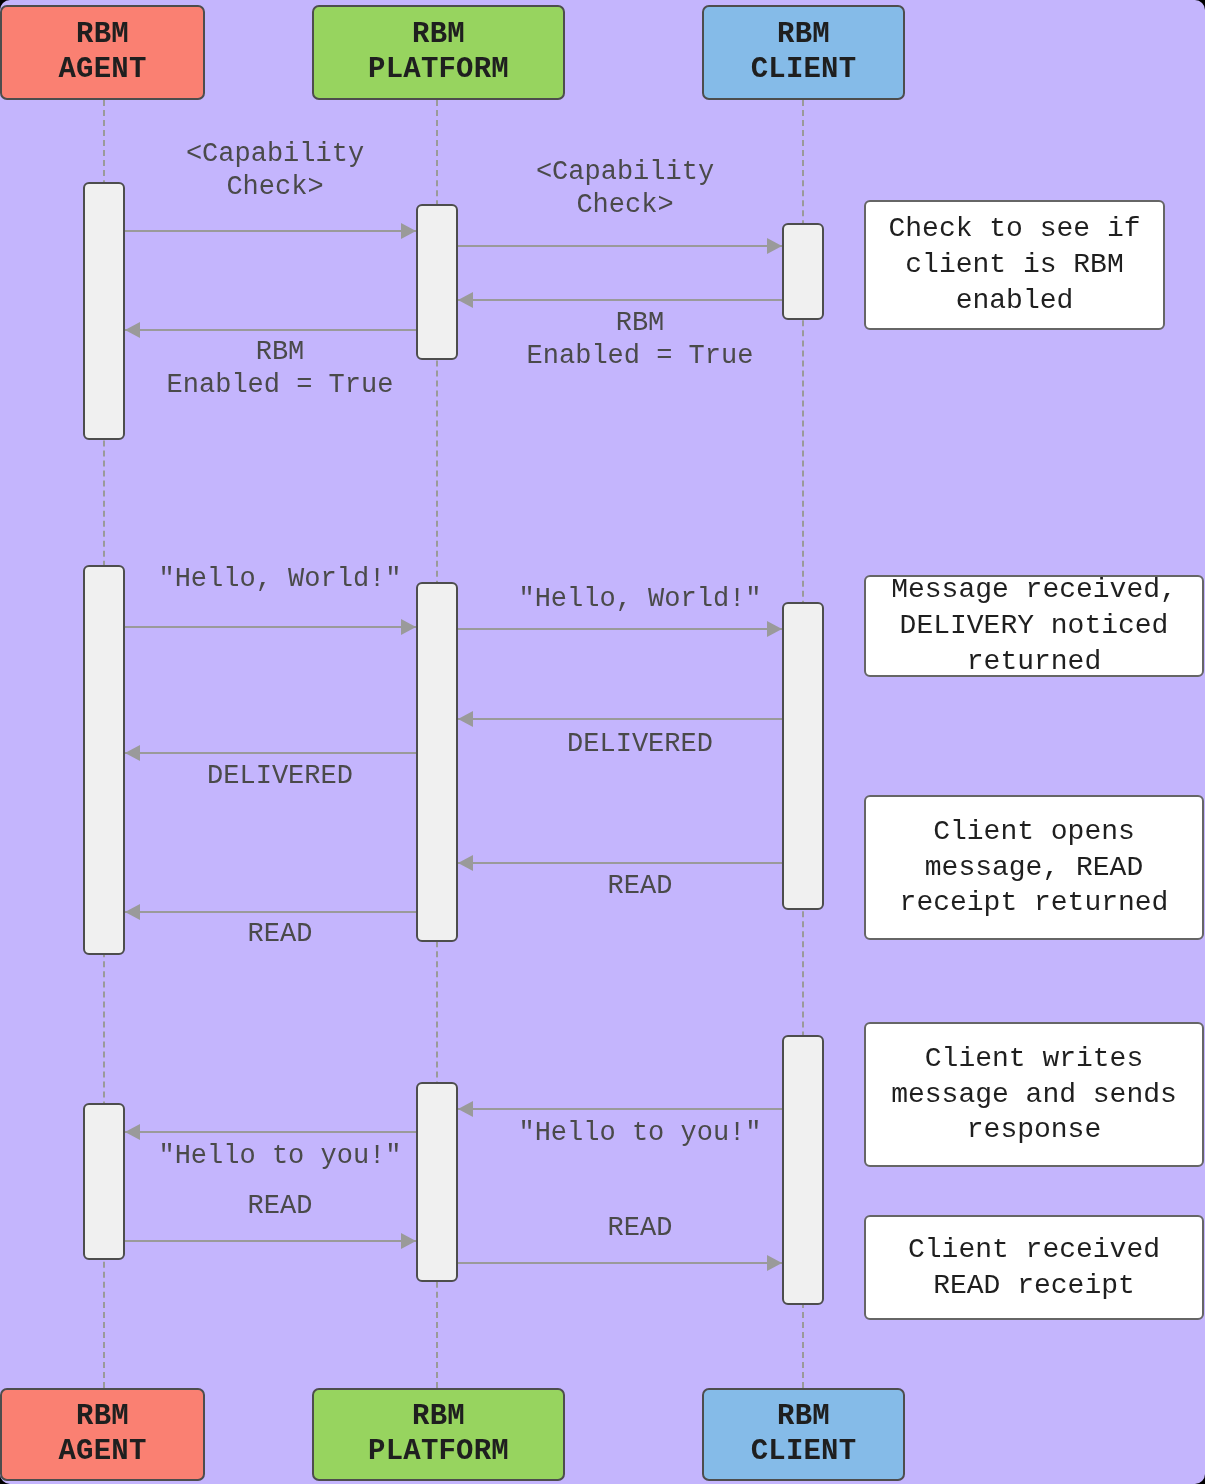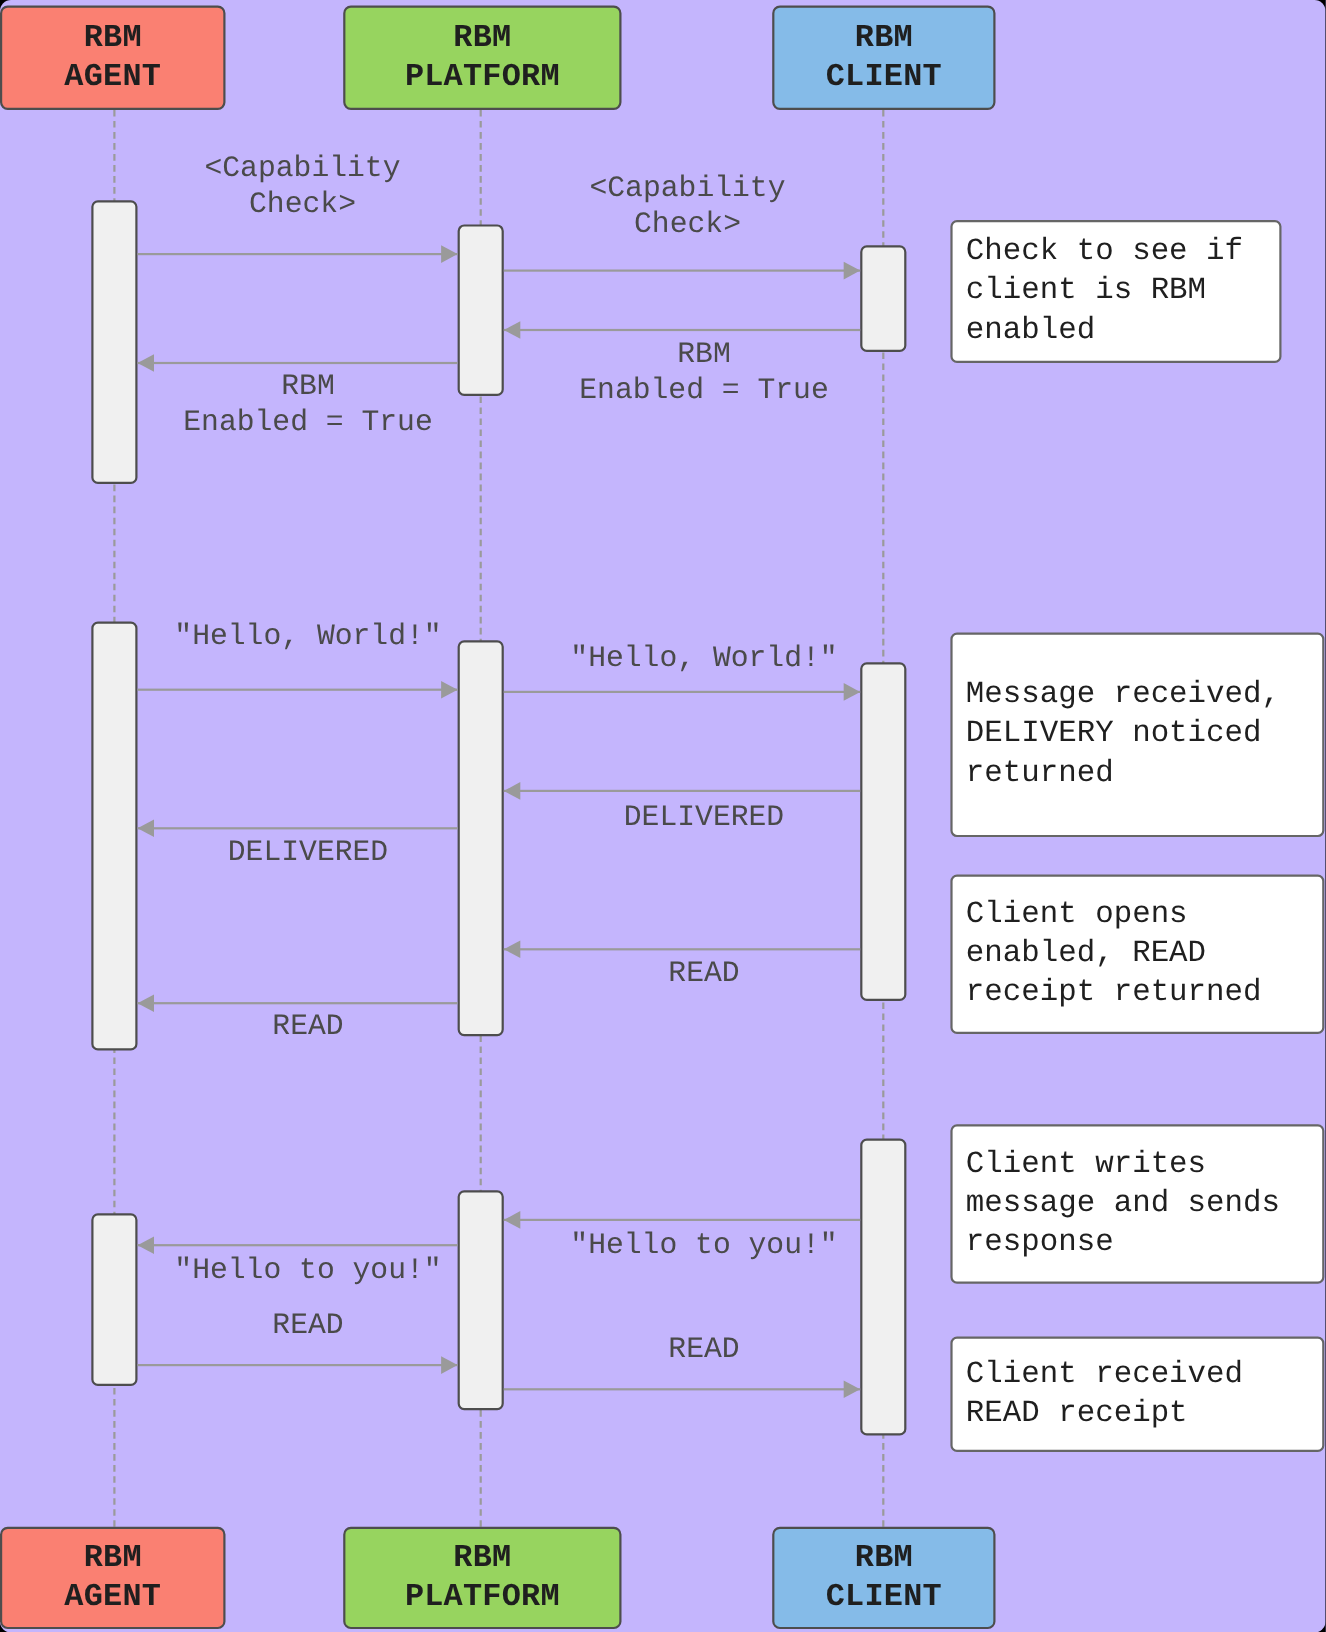--- a/index.html
+++ b/index.html
@@ -80,20 +80,21 @@
   
   .note {
     position: absolute;
     box-sizing: border-box;
     background: #ffffff;
     border: 2px solid #666666;
     border-radius: 6px;
     display: flex;
     align-items: center;
     justify-content: center;
+    text-align: center;
     color: #1f1f1f;
     font-size: 28px;
     line-height: 1.28;
     padding: 6px 12px;
   }
 </style>
 </head>
 <body>
 
 <div id="canvas">
@@ -175,25 +176,25 @@
     <div class="msg-label" style="left: 135px; top: 1140px; width: 290px;">"Hello to you!"</div>
     <div class="msg-line" style="left: 125px; top: 1240px; width: 291px;"></div>
     <div class="arrowhead right" style="top: 1233px; left: 401px;"></div>
     <div class="msg-label" style="left: 135px; top: 1190px; width: 290px;">READ</div>
     <div class="msg-line" style="left: 458px; top: 1262px; width: 324px;"></div>
     <div class="arrowhead right" style="top: 1255px; left: 767px;"></div>
     <div class="msg-label" style="left: 490px; top: 1212px; width: 300px;">READ</div>
     <div class="note" style="left: 864px; top: 200px; width: 301px; height: 130px;">
       <span>Check to see if client is RBM enabled</span>
     </div>
-    <div class="note" style="left: 864px; top: 575px; width: 340px; height: 186px;">
+    <div class="note" style="left: 864px; top: 575px; width: 340px; height: 102px;">
       <span>Message received, DELIVERY noticed returned</span>
     </div>
     <div class="note" style="left: 864px; top: 795px; width: 340px; height: 145px;">
-      <span>Client opens enabled, READ receipt returned</span>
+      <span>Client opens message, READ receipt returned</span>
     </div>
     <div class="note" style="left: 864px; top: 1215px; width: 340px; height: 105px;">
       <span>Client received READ receipt</span>
     </div>
     <div class="note" style="left: 864px; top: 1022px; width: 340px; height: 145px;">
       <span>Client writes message and sends response</span>
     </div>
   </div>
 
 </body></html>

